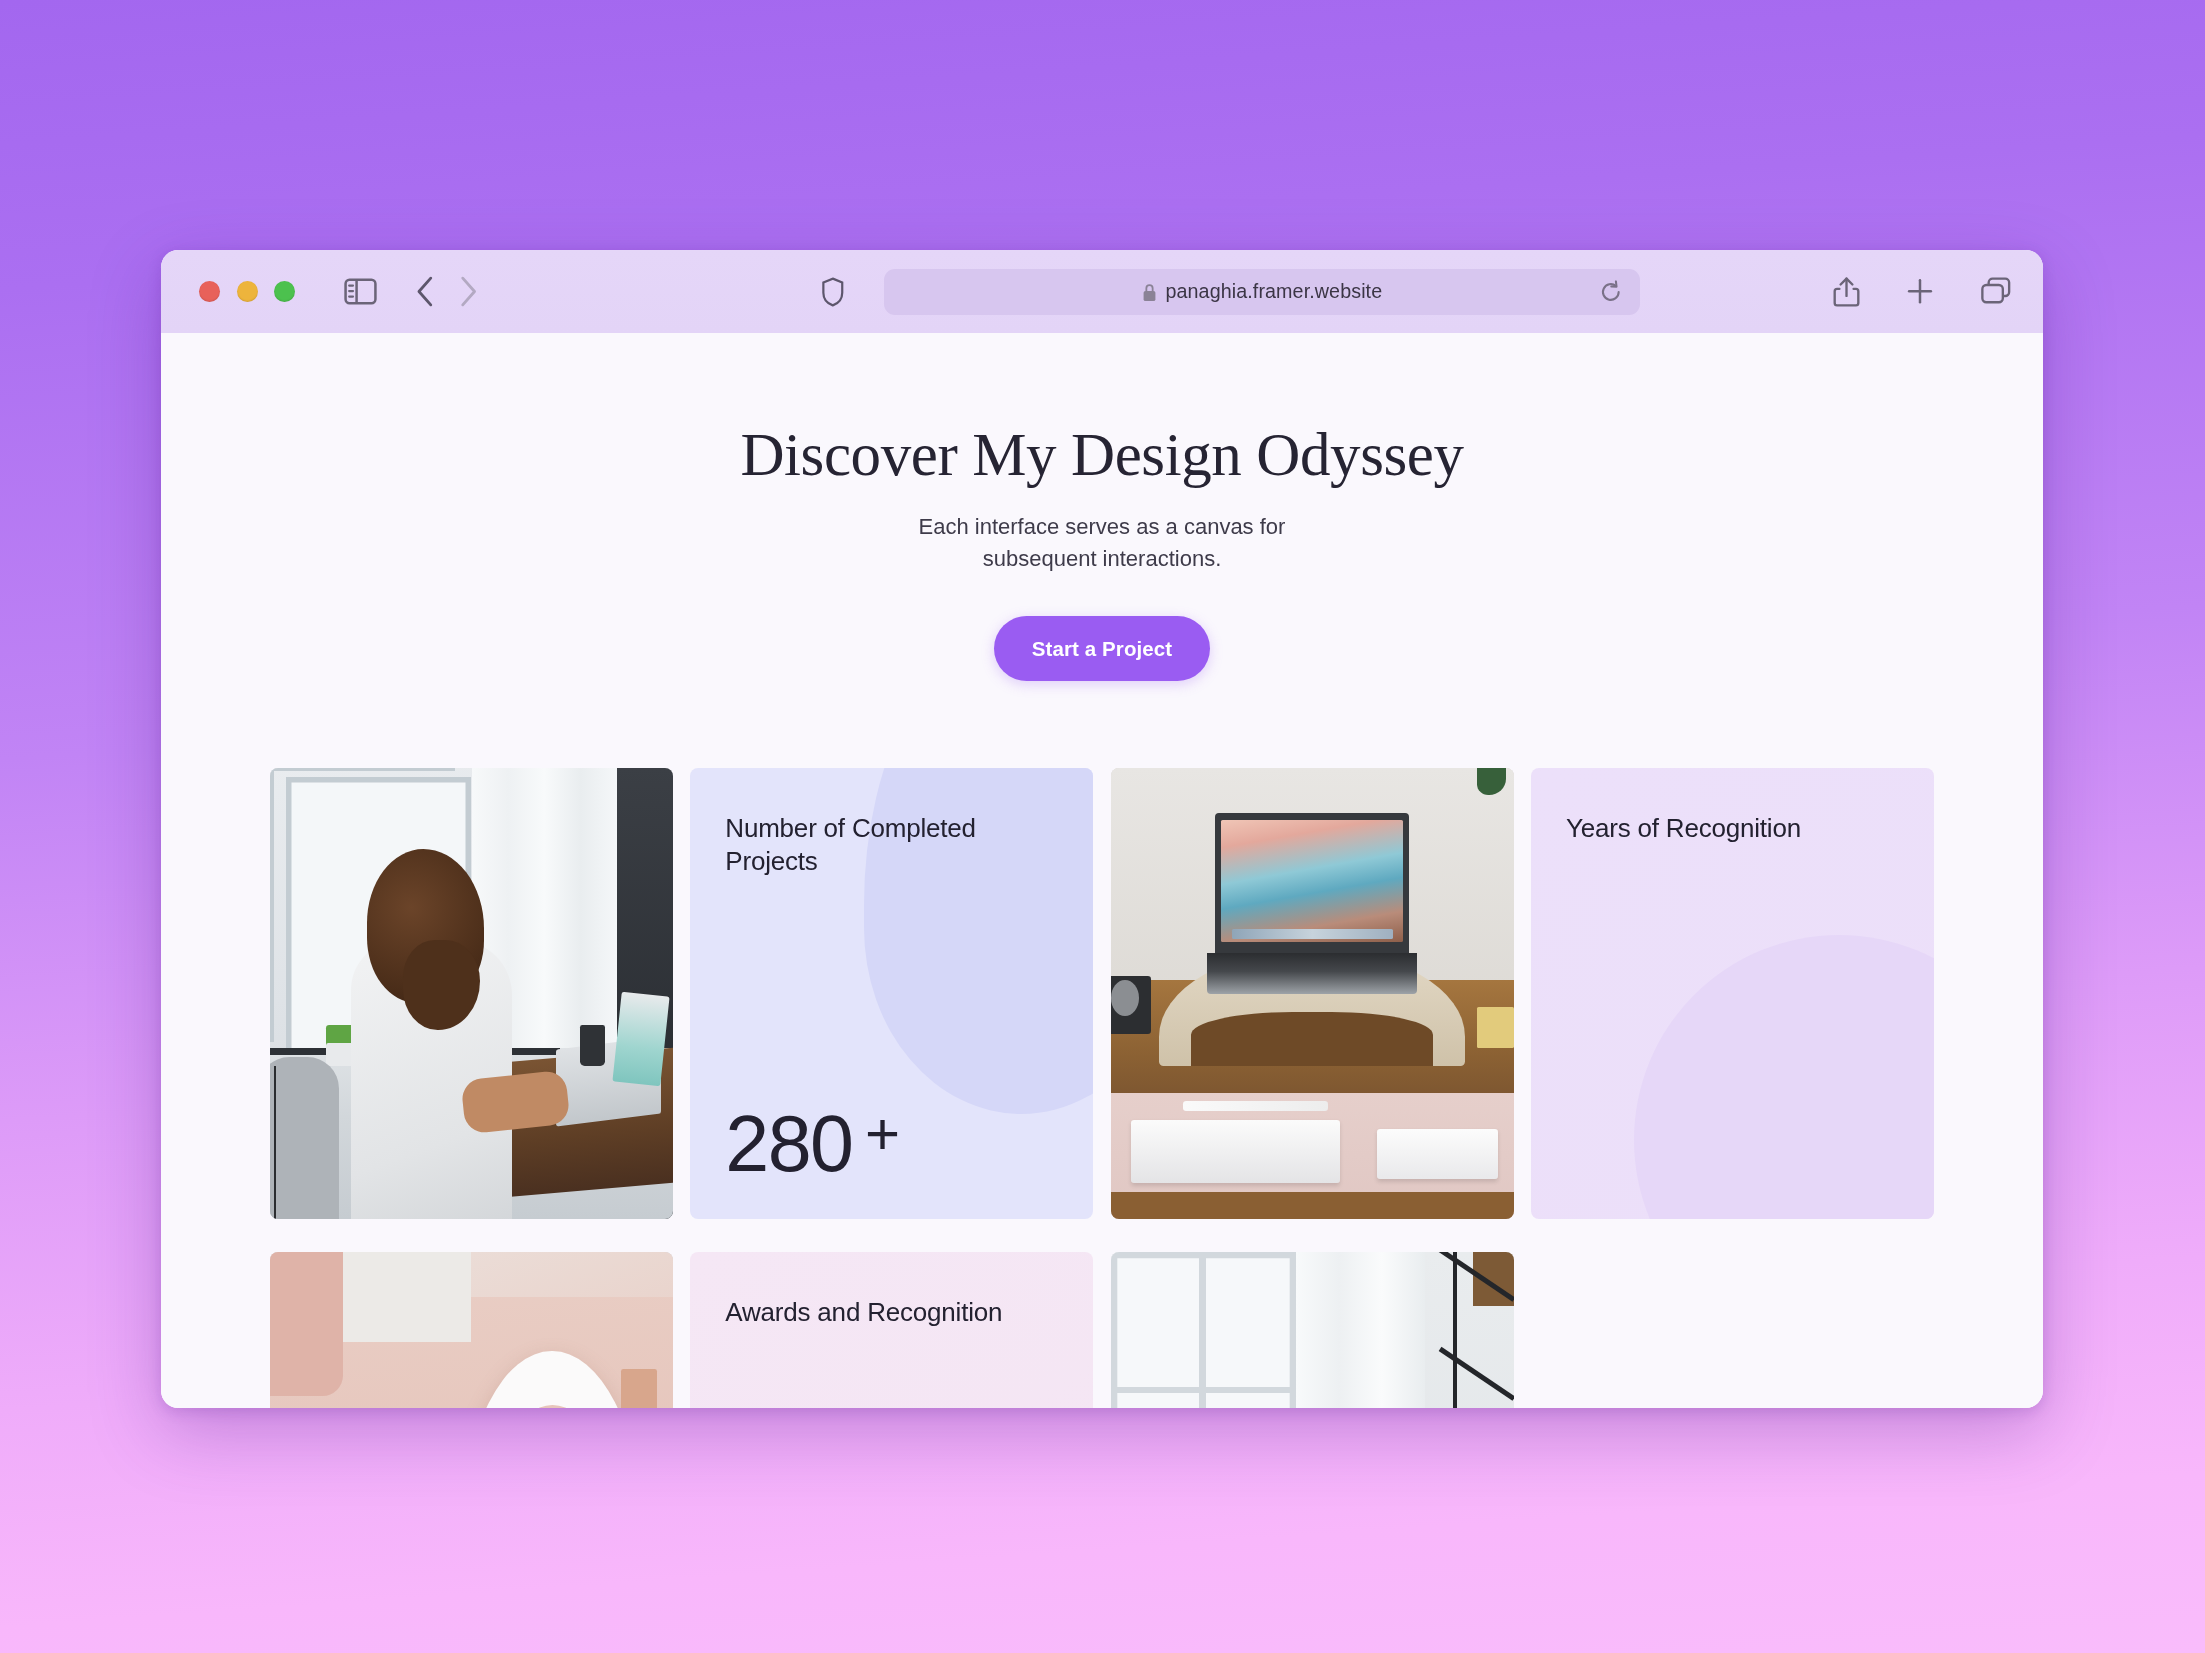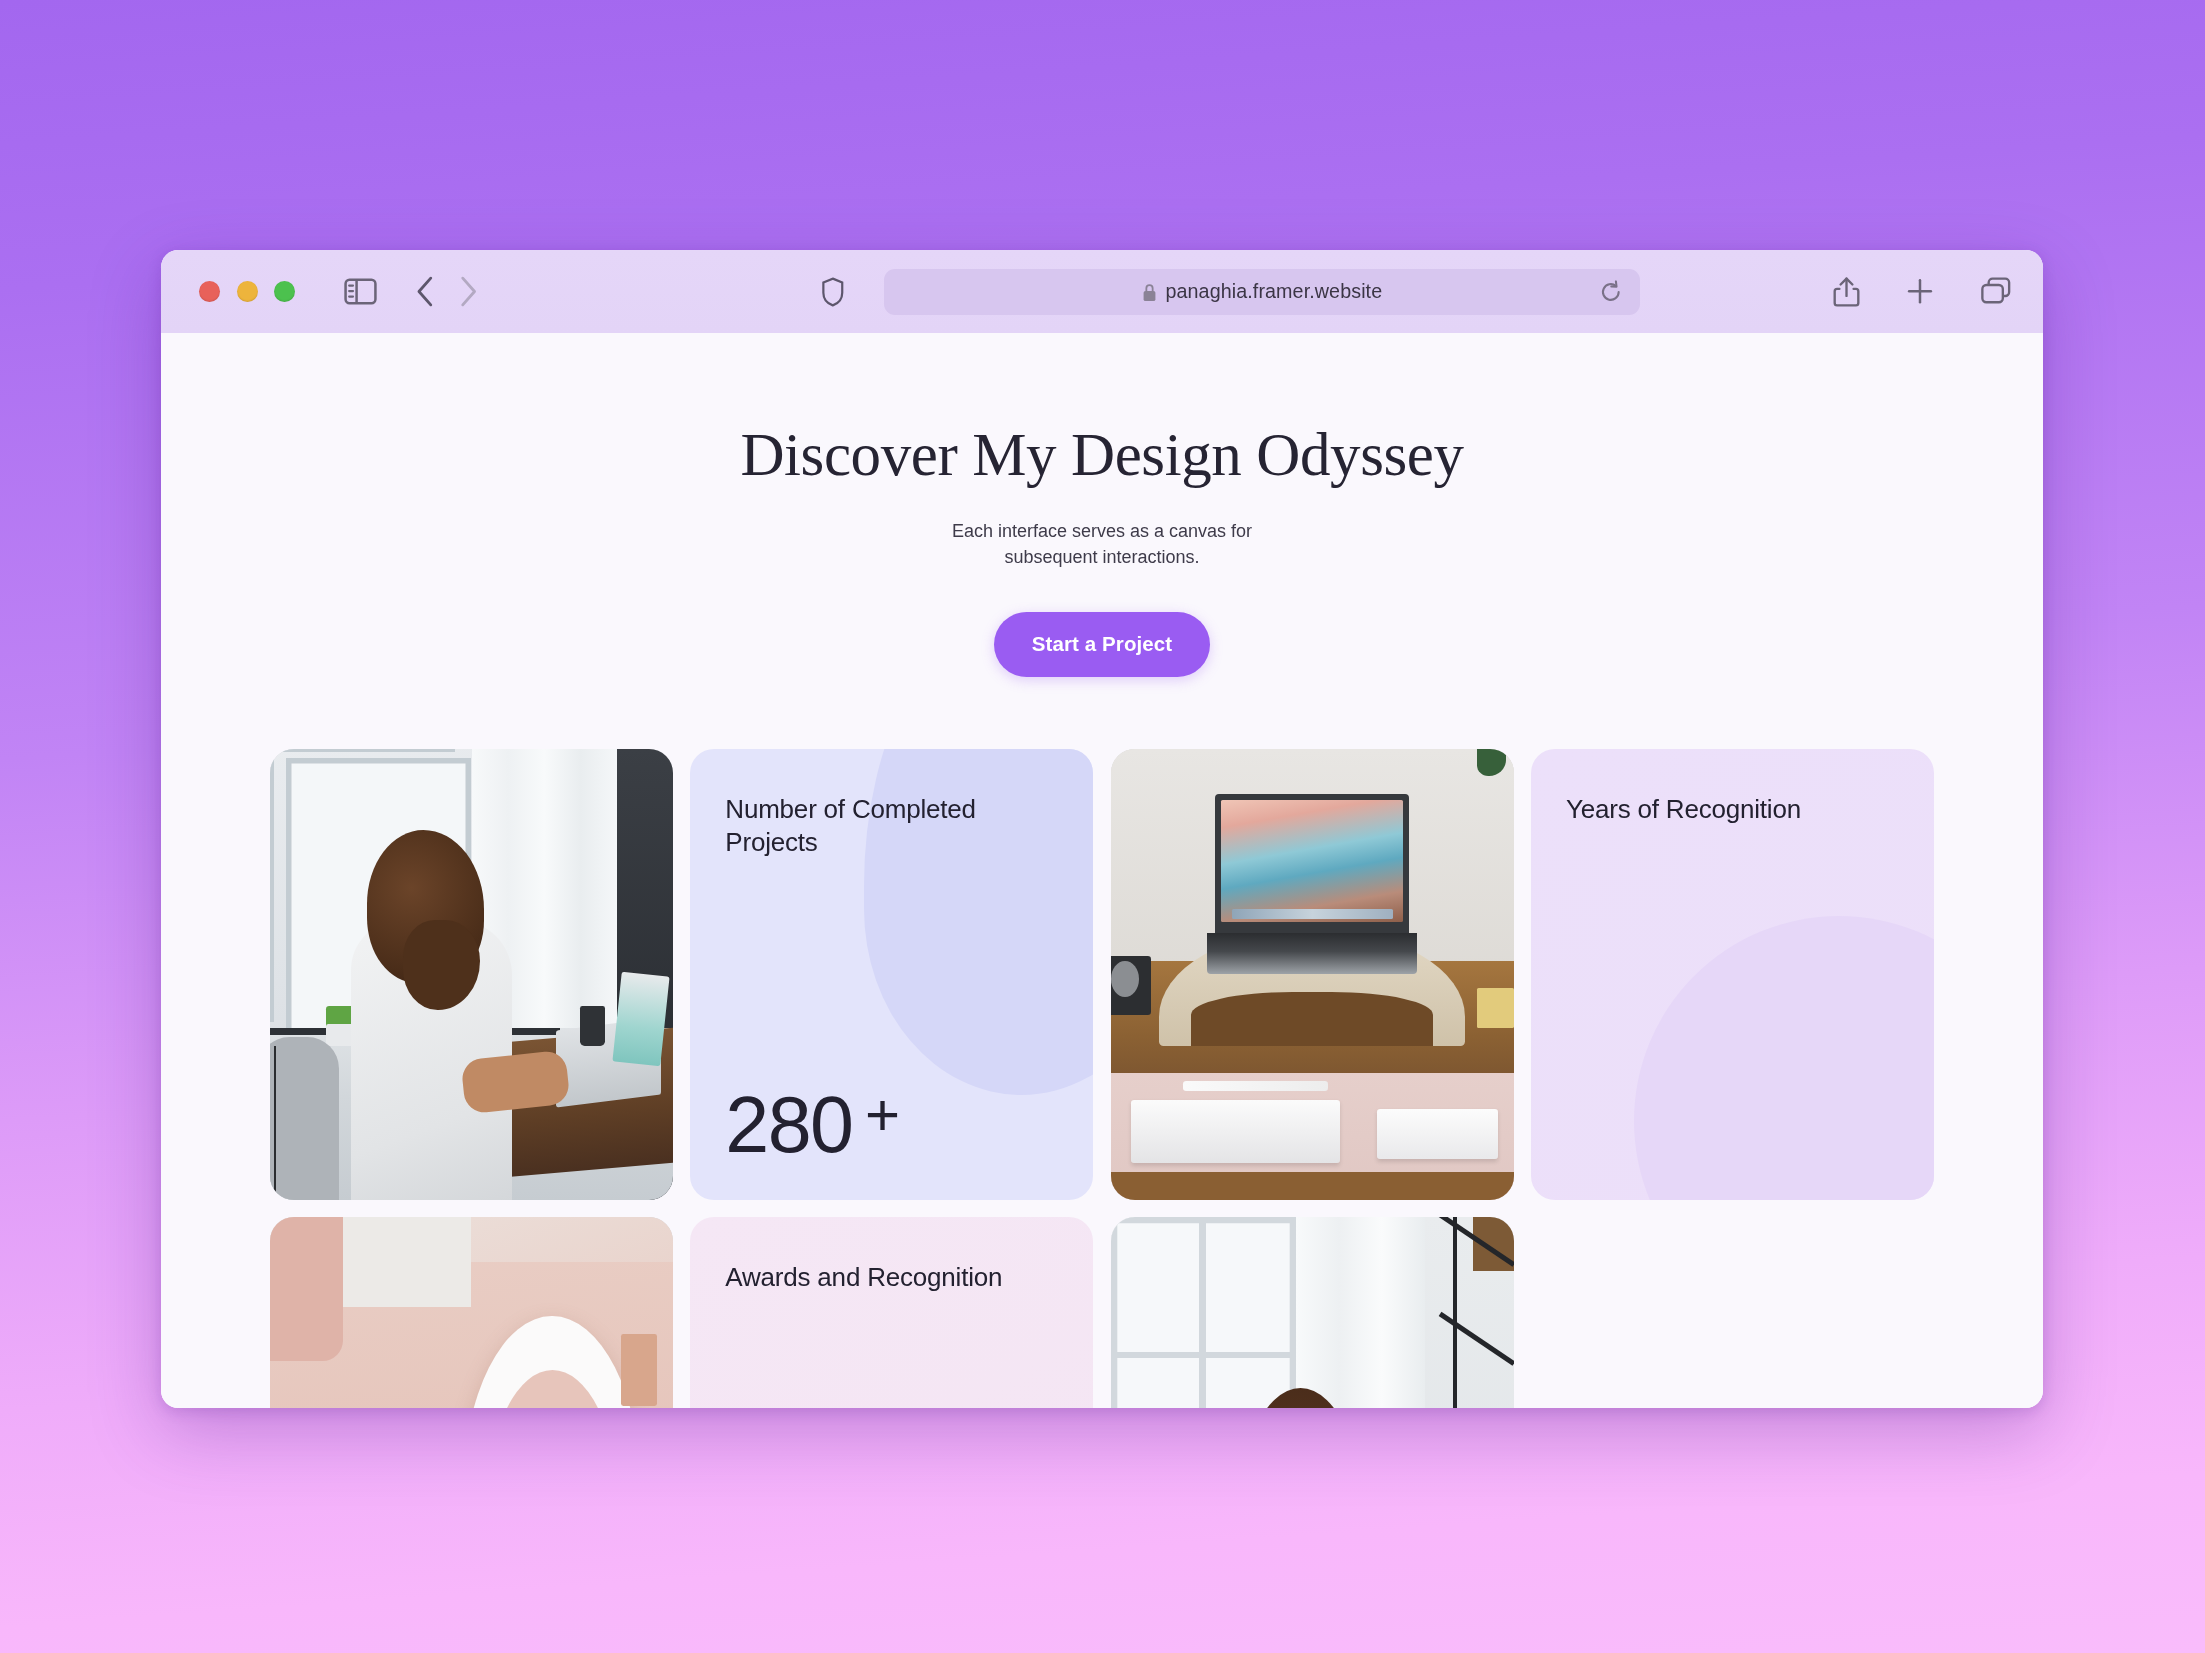--- a/index.html
+++ b/index.html
@@ -81,22 +81,22 @@
   
   #hero { padding-top:87px; text-align:center; }
   #page-title {
     font-family:Liberation Serif, serif;
     font-size:61px;
     letter-spacing:-0.4px;
     color:#262433;
     font-weight:400;
   }
   #hero-subtitle {
-    margin-top:28px;
-    font-size:18px;
+    margin-top:21px;
+    font-size:22px;
     line-height:1.46;
     color:#3e3b4a;
   }
   #cta-button {
     margin:41px auto 0;
     display:block;
     background:#9a5cf2;
     color:#fff;
     border:none;
     border-radius:35px;
@@ -112,24 +112,25 @@
 
   
   #cards-grid {
     margin-top:72px;
     padding:0 109px;
     display:grid;
     grid-template-columns:repeat(4,1fr);
     gap:17.3px;
   }
   .card {
-    border-radius:24px;
+    border-radius:8px;
     height:451px;
     position:relative;
     overflow:hidden;
+    margin-top:15px;
   }
   .card.stat { padding:44px 35px; }
   .stat-label {
     font-size:26px; line-height:1.28;
     color:#232130; letter-spacing:-0.2px;
     position:relative; z-index:2;
     max-width:88%;
   }
   .stat-value {
     position:absolute;

